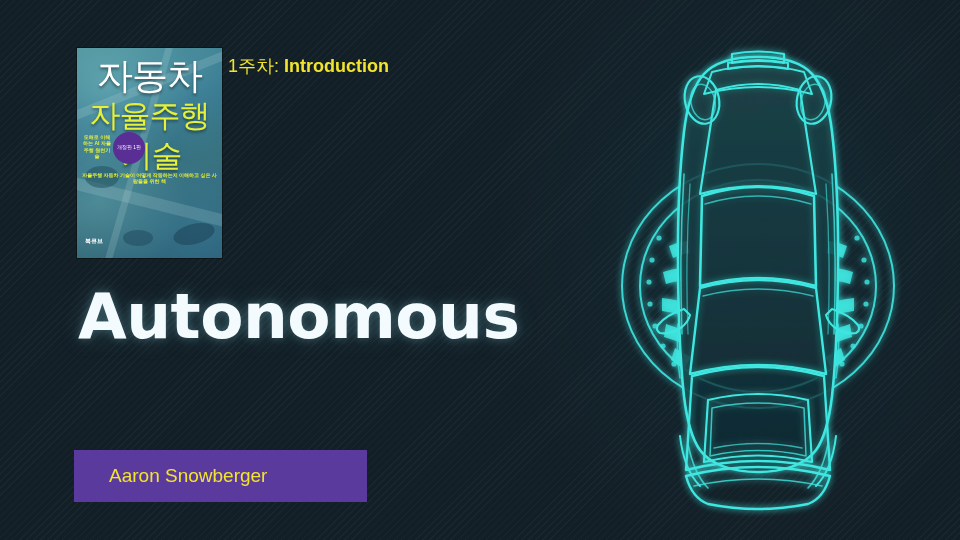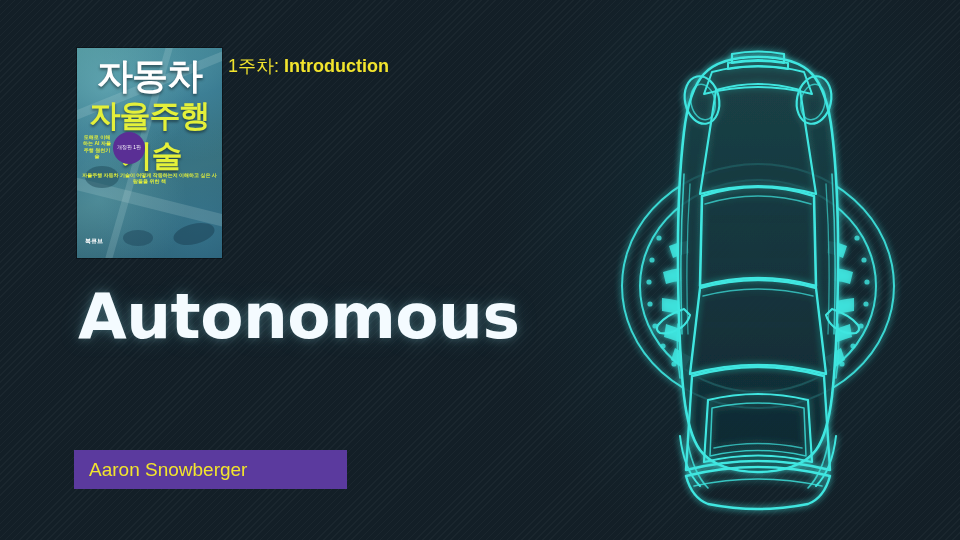--- a/index.html
+++ b/index.html
@@ -41,21 +41,21 @@
   #bookCover .roadA,#bookCover .roadB,#bookCover .roadC{
     position:absolute;background:rgba(200,225,230,0.18);
   }
   #bookCover .roadA{left:-20px;top:30px;width:200px;height:9px;transform:rotate(-22deg);}
   #bookCover .roadB{left:-25px;top:150px;width:210px;height:12px;transform:rotate(14deg);}
   #bookCover .roadC{left:60px;top:-20px;width:7px;height:240px;transform:rotate(16deg);}
   #bookCover .blob1{position:absolute;left:8px;top:118px;width:34px;height:22px;border-radius:50%;background:rgba(35,80,95,0.55);}
   #bookCover .blob2{position:absolute;left:96px;top:176px;width:42px;height:20px;border-radius:50%;background:rgba(30,70,90,0.6);transform:rotate(-14deg);}
   #bookCover .blob3{position:absolute;left:46px;top:182px;width:30px;height:16px;border-radius:50%;background:rgba(30,70,90,0.5);}
 
-  .bcLine{position:absolute;width:100%;text-align:center;font-weight:700;line-height:1;
+  .bcLine{position:absolute;width:100%;text-align:center;font-weight:400;line-height:1;
           font-family:"Liberation Sans","DejaVu Sans",sans-serif;letter-spacing:-1px;}
   #bcTitle1{top:10px;font-size:36px;color:#ffffff;text-shadow:0 2px 3px rgba(0,0,0,0.45);}
   #bcTitle2{top:52px;font-size:31px;color:#e4f03a;text-shadow:0 2px 3px rgba(0,0,0,0.45);}
   #bcTitle3{top:92px;font-size:31px;color:#e4f03a;text-shadow:0 2px 3px rgba(0,0,0,0.45);
             text-align:center;padding-right:16px;box-sizing:border-box;padding-left:20px;}
   #bcTitle4{top:148px;font-size:36px;color:#ffffff;text-shadow:0 2px 3px rgba(0,0,0,0.45);}
   #bcBadgeCircle{position:absolute;left:36px;top:84px;width:32px;height:32px;border-radius:50%;
                  background:#5a2f95;display:flex;align-items:center;justify-content:center;}
   #bcBadgeCircle span{font-size:5px;color:#ffffff;line-height:1.1;text-align:center;}
   #bcSideText{position:absolute;left:6px;top:86px;width:28px;font-size:5px;color:#e4f03a;
@@ -82,23 +82,23 @@
   #enTitle{
     position:absolute;left:78px;top:278px;width:420px;
     font-size:63px;line-height:1.24;font-weight:700;letter-spacing:-0.5px;
     color:#f4fbff;
     font-family:"DejaVu Sans","Liberation Sans",sans-serif;
     text-shadow:0 0 10px rgba(150,225,235,0.30),0 0 24px rgba(110,200,215,0.18);
   }
   #enTitle .ln{display:block;}
 
   #authorBadge{
-    position:absolute;left:74px;top:450px;width:273px;height:39px;
+    position:absolute;left:74px;top:450px;width:273px;height:52px;
     background:#5b3a9e;
-    display:flex;align-items:center;
+    display:flex;align-items:center;padding-left:20px;
   }
   #authorName{
     padding-left:15px;font-size:19px;color:#f2e42d;white-space:nowrap;
   }
 
   
   #carWrap{position:absolute;left:556px;top:24px;width:404px;height:500px;}
   #carWrap svg{display:block;width:100%;height:100%;}
 </style>
 </head>

